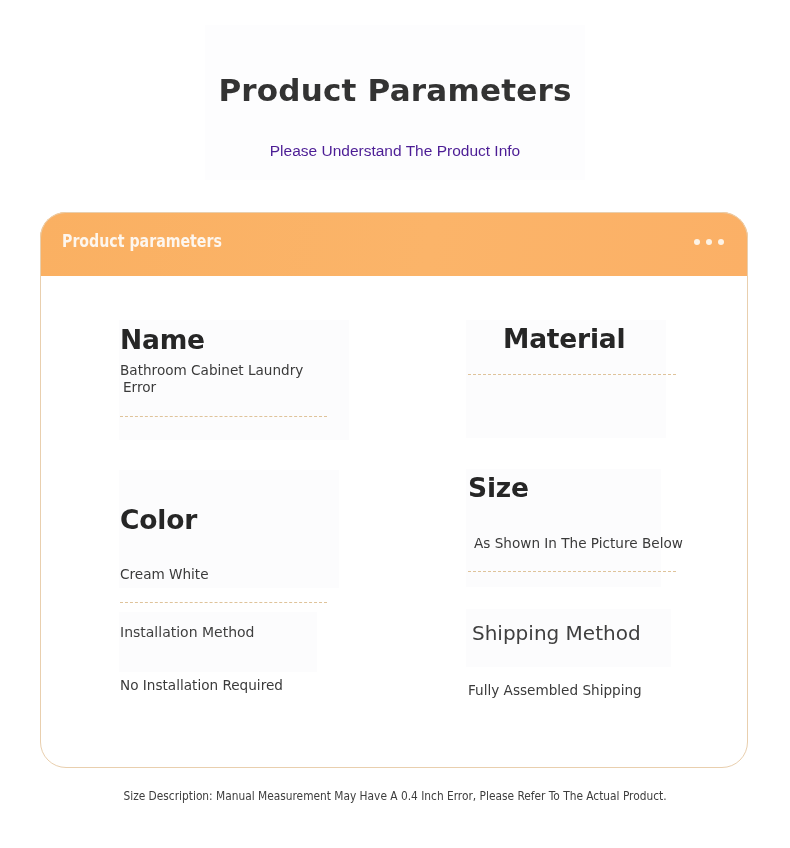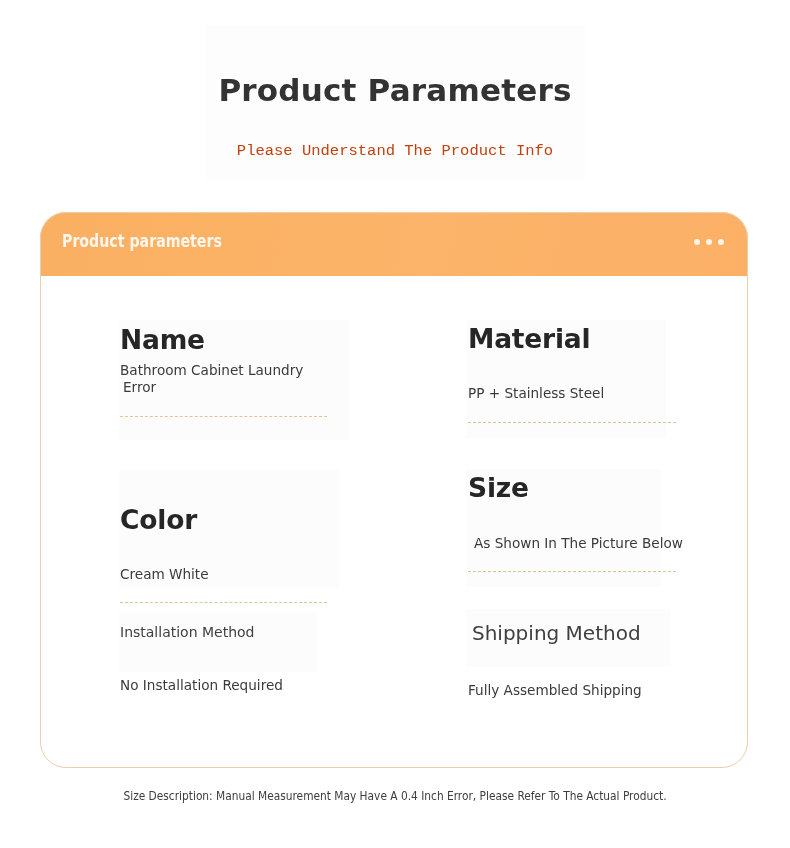--- a/index.html
+++ b/index.html
@@ -43,23 +43,23 @@
     letter-spacing: 0.2px;
     font-family: "DejaVu Sans", sans-serif;
   }
   .page-subtitle {
     position: absolute;
     left: 0;
     top: 142px;
     width: 790px;
     text-align: center;
     font-size: 15.5px;
-    color: #c2410c;
+    color: #4c1d95;
     line-height: 18px;
-    font-family: Liberation Mono, monospace;
+    font-family: Liberation Sans, sans-serif;
   }
   .page-subtitle span {
     display: block;
   }
 
   
   .card {
     position: absolute;
     left: 40px;
     top: 212px;
@@ -207,24 +207,21 @@
       <div class="p-label-big" style="position:relative;">Name</div>
       <div class="p-value" style="position:relative; margin-top:7px;">
         <span>Bathroom Cabinet Laundry</span>
         <span class="l2">Error</span>
       </div>
       <div class="divider" style="position:relative; margin-top:20px; width:207px;"></div>
     </div>
 
     <div class="param" style="left:428px; top:47px; width:250px;">
       <div class="ghost" style="left:-2px; top:-3px; width:200px; height:118px;"></div>
-      <div class="p-label-big" style="position:relative;">Material</div>
-      <div class="p-value" style="position:relative; margin-top:31px;">
-        <span>PP + Stainless Steel</span>
-      </div>
+      <div class="p-label-big" style="position:relative;margin-left:35px;">Material</div>
       <div class="divider" style="position:relative; margin-top:20px; width:208px;"></div>
     </div>
 
     <div class="param" style="left:80px; top:198px; width:270px;">
       <div class="ghost" style="left:-1px; top:-4px; width:220px; height:118px;"></div>
       <div class="p-label-big" style="position:relative;margin-top:30px;">Color</div>
       <div class="p-value" style="position:relative; margin-top:31px;">
         <span>Cream White</span>
       </div>
       <div class="divider" style="position:relative; margin-top:19px; width:207px;"></div>

